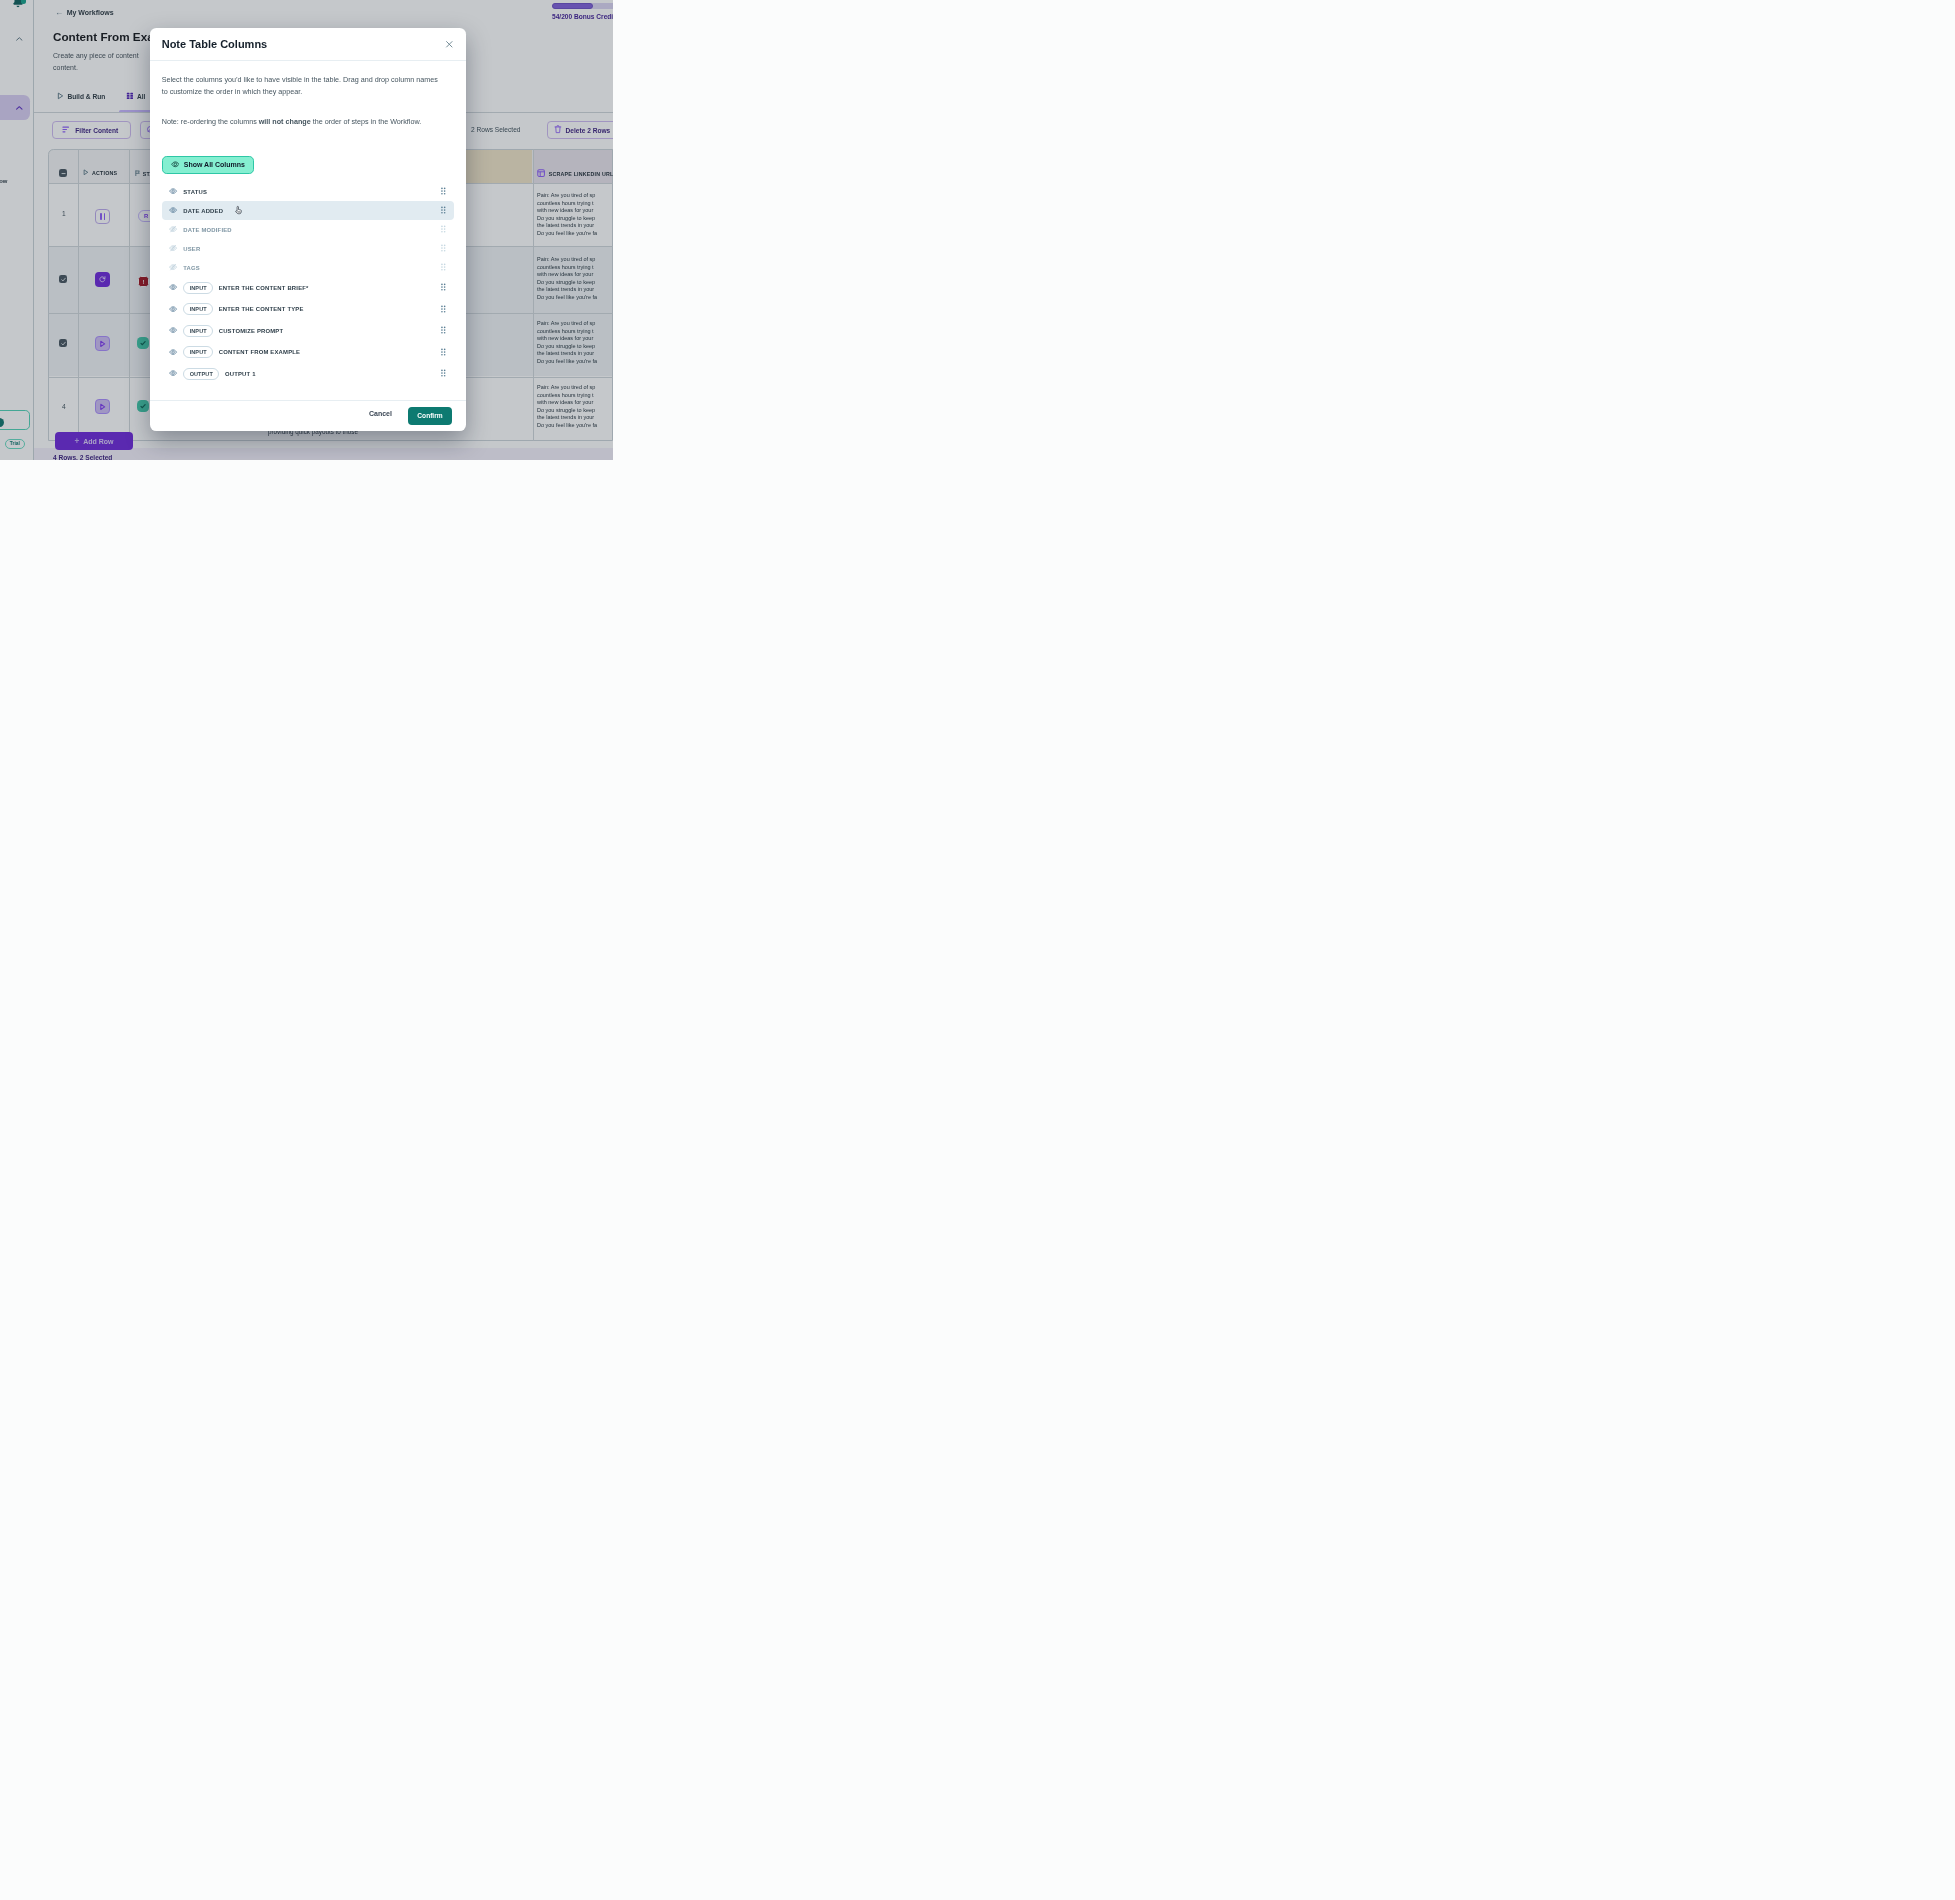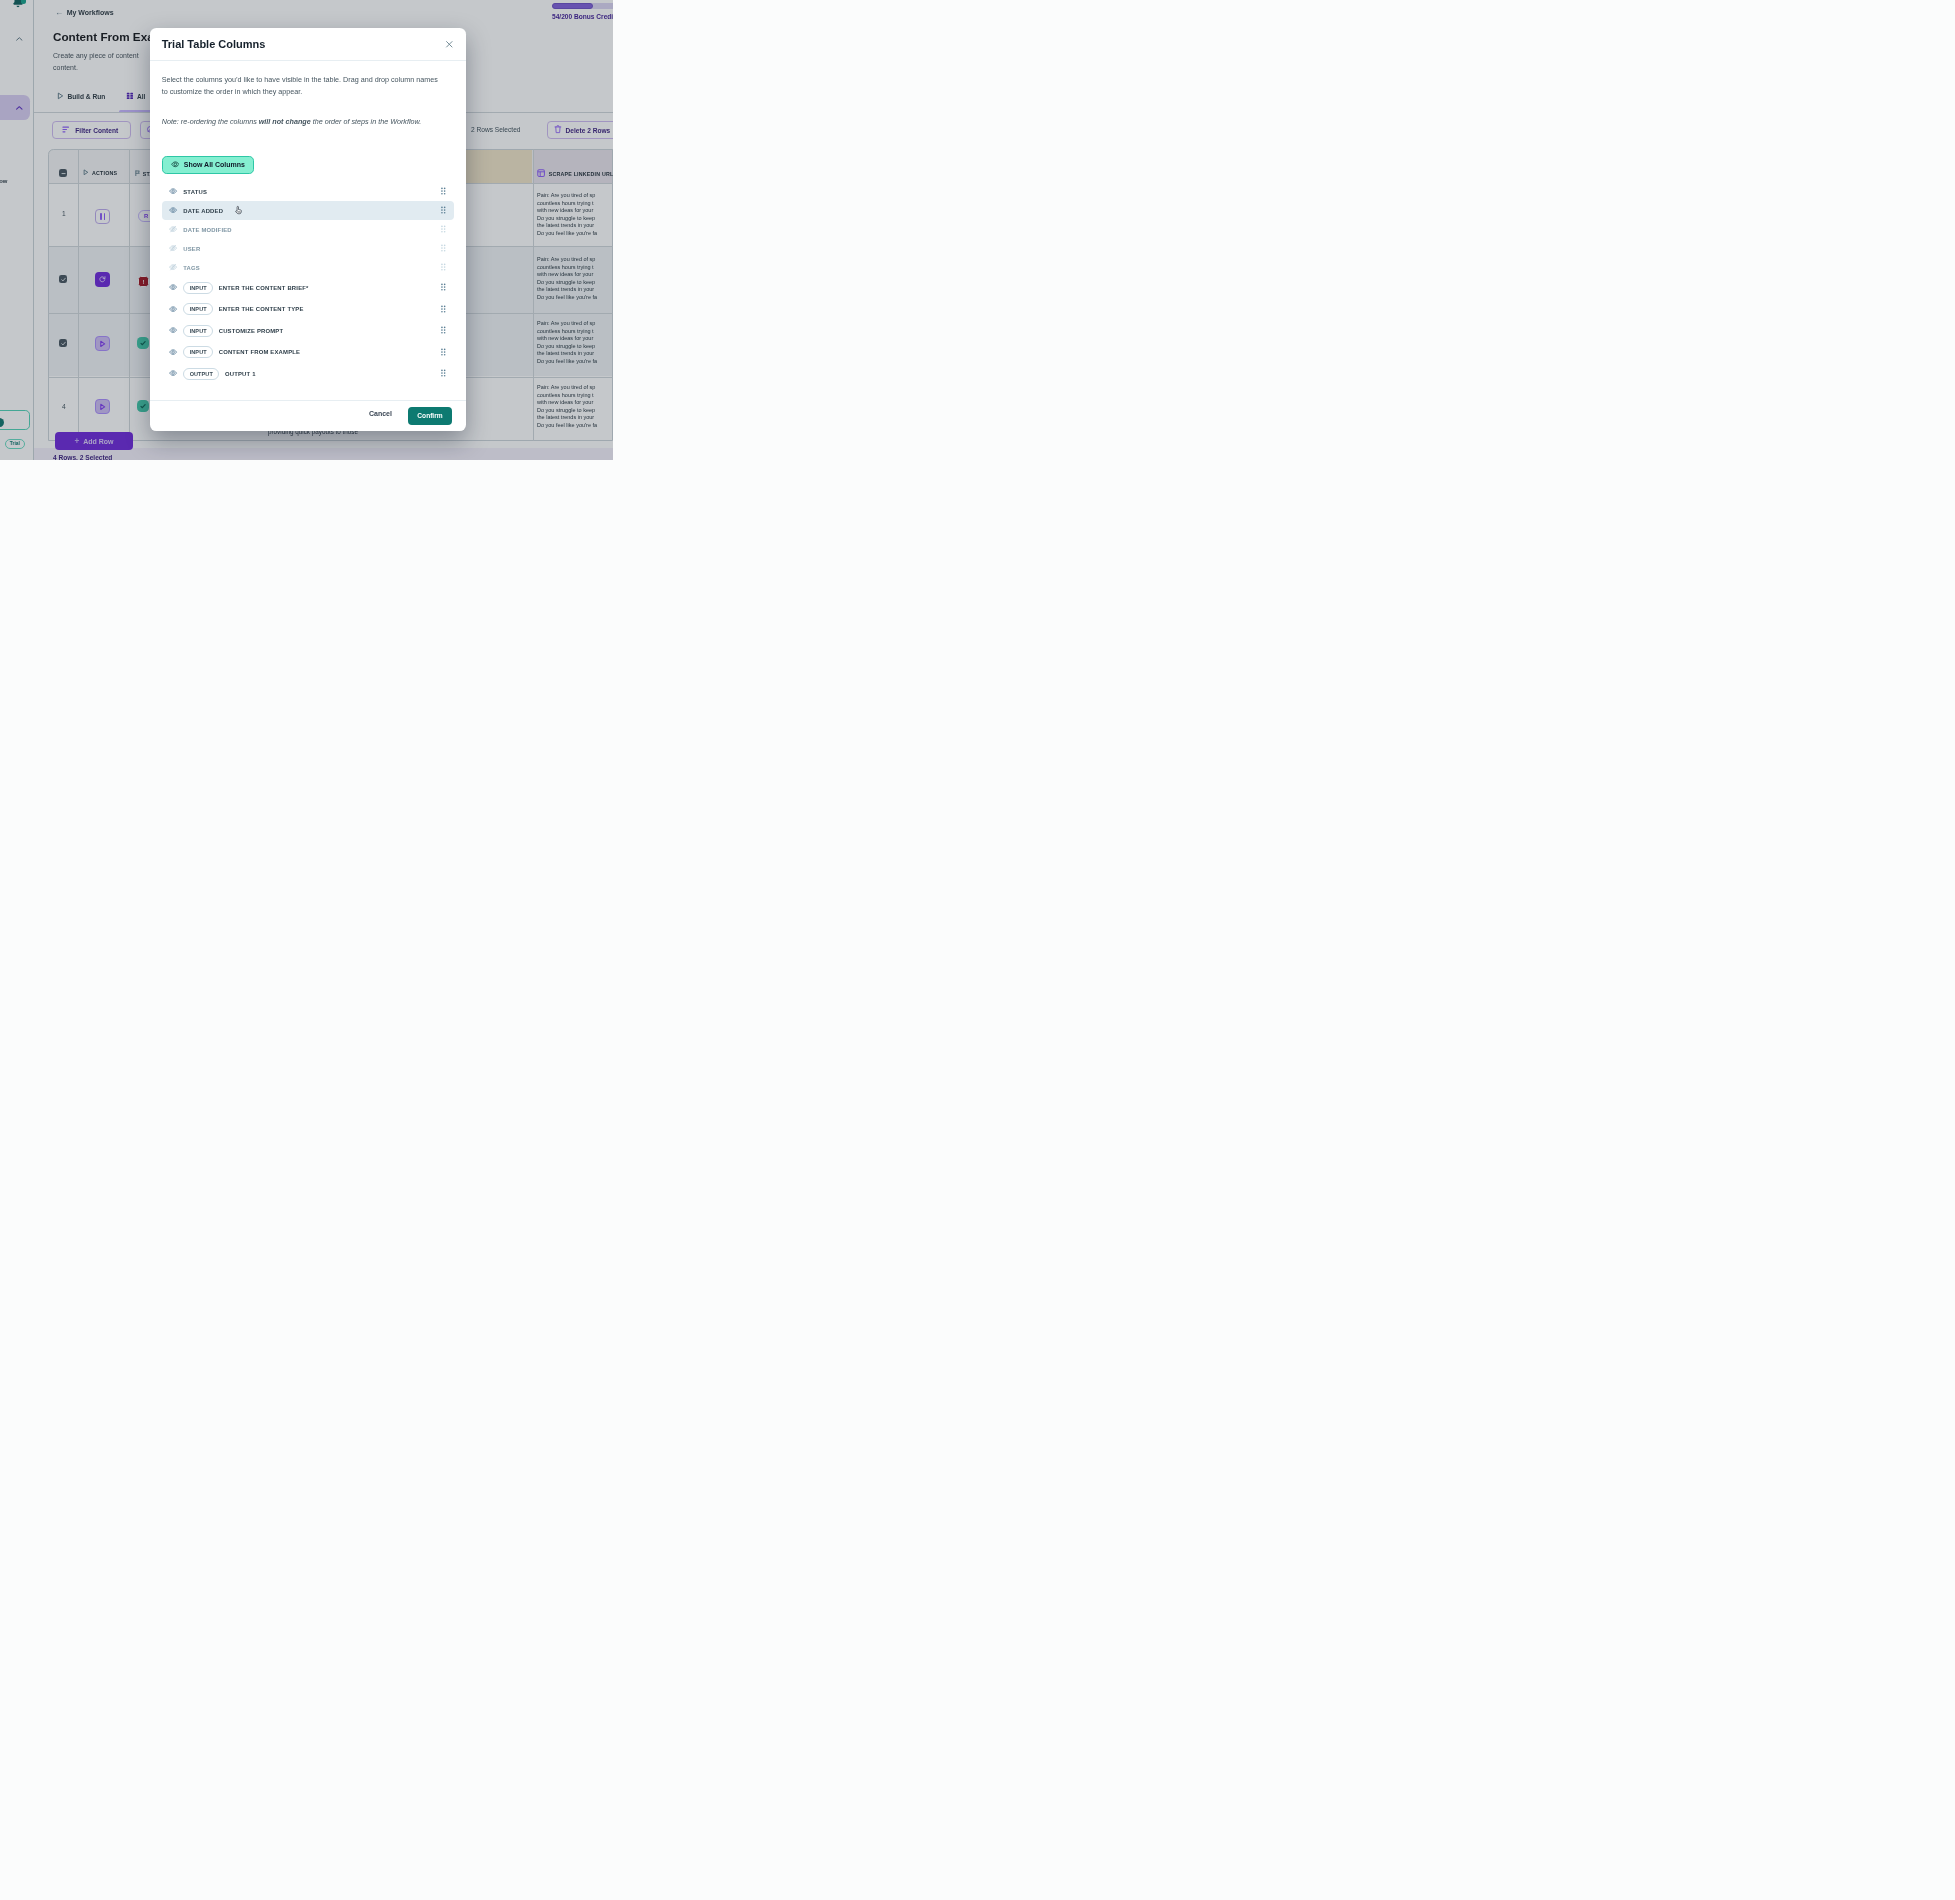--- a/index.html
+++ b/index.html
@@ -88,21 +88,21 @@
 
   
   #overlay { left:0; top:0; width:613px; height:460px; background:rgba(35,45,54,.25); z-index:40; }
   #modal { left:150px; top:28px; width:316px; height:403px; background:#fff; border-radius:6.3px; z-index:50;
            box-shadow:0 9.4px 23.5px rgba(15,23,42,.35); }
   #modal-title { left:11.7px; top:10.2px; font-size:11px; font-weight:bold; color:#15202b; }
   #modal-close { left:294px; top:11.7px; width:10.2px; height:10.2px; display:flex; align-items:center; justify-content:center; }
   #modal-hdiv { left:0; top:32px; width:316px; height:0.4px; background:#e7eef2; }
 
   .mpara { left:11.7px; top:0; width:280px; font-size:7.2px; line-height:1.63; color:#45555f; }
-  #mp1 { top:46px; } #mp2 { top:88px;font-style:italic; }
+  #mp1 { top:46px; } #mp2 { top:88px; }
   #show-all { left:11.7px; top:128px; height:17.6px; padding:0 8.2px; background:#85efd1; border:0.8px solid #2ec7a6;
               border-radius:4.7px; display:inline-flex; align-items:center; gap:4.3px; }
   #show-all .lbl { font-size:7px; font-weight:bold; color:#101828; }
 
   #col-list { left:0; top:154px; width:316px; }
   .crow { display:flex; align-items:center; gap:5.5px; height:19px; margin:0 11.7px; padding:0 7.8px; position:relative; }
   .crow.tall { height:21.5px; }
   .crow.hl { background:#e1ebf1; border-radius:3.9px; }
   .crow .lbl { font-size:5.9px; font-weight:bold; color:#2c3c47; letter-spacing:0.2px; white-space:nowrap; }
   .crow.off .lbl { color:#7e95a3; }
@@ -344,21 +344,21 @@
   <div id="footer-strip" class="abs"></div>
   <div id="add-row" class="abs">
     <span class="plus">+</span>
     <span class="lbl">Add Row</span>
   </div>
   <div id="rows-summary" class="abs">4 Rows, 2 Selected</div>
 
   <div id="overlay" class="abs"></div>
 
   <div id="modal" class="abs">
-    <div id="modal-title" class="abs">Trial Table Columns</div>
+    <div id="modal-title" class="abs">Note Table Columns</div>
     <div id="modal-close" class="abs">
       <svg width="8.6" height="8.6" viewBox="0 0 22 22" stroke="#5f7a87" stroke-width="2.2" stroke-linecap="round">
           <path d="M4 4l14 14M18 4L4 18"></path>
         </svg>
     </div>
     <div id="modal-hdiv" class="abs"></div>
 
     <p id="mp1" class="abs mpara">Select the columns you’d like to have visible in the table. Drag and drop column names to customize the order in which they appear.</p>
     <p id="mp2" class="abs mpara"><span>Note: re-ordering the columns </span><b>will not change</b><span> the order of steps in the Workflow.</span></p>
 

